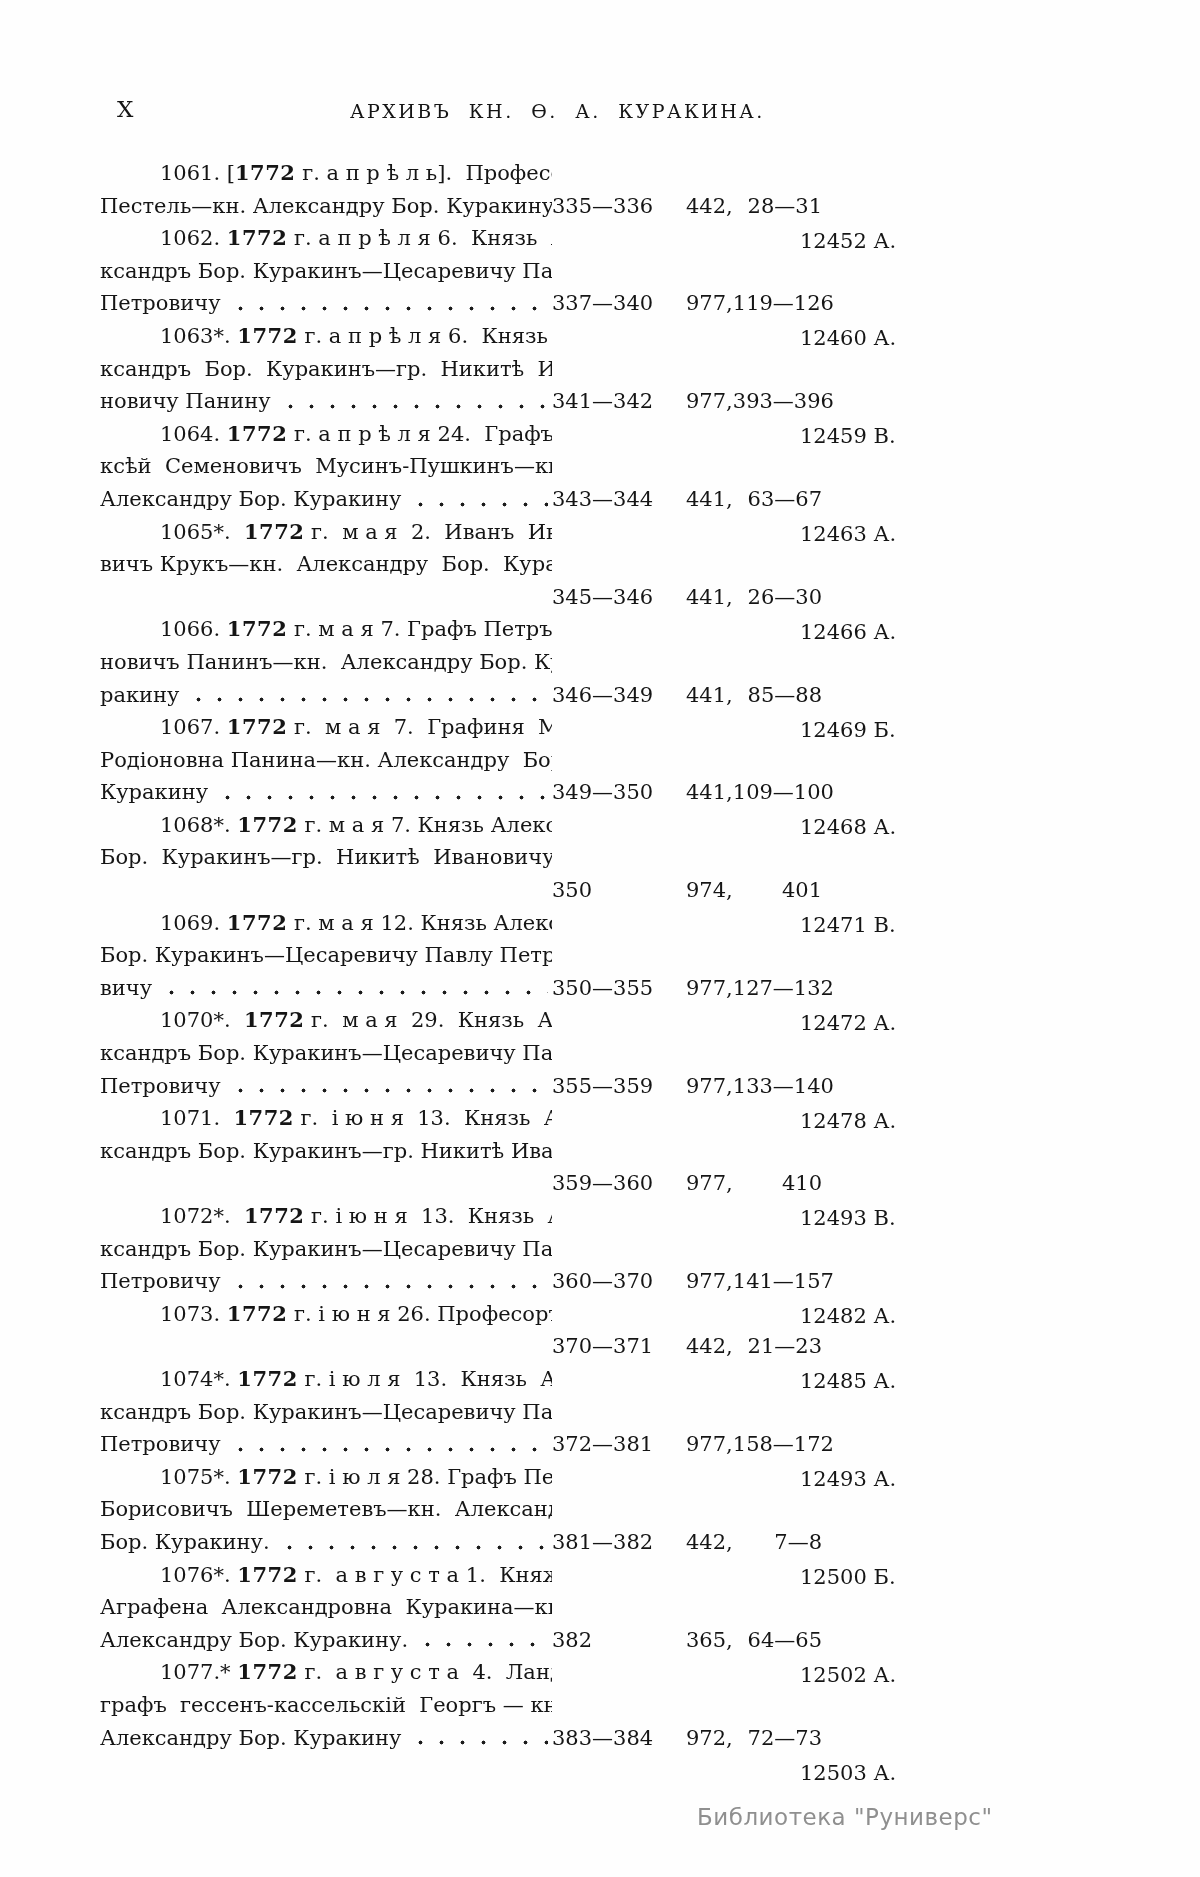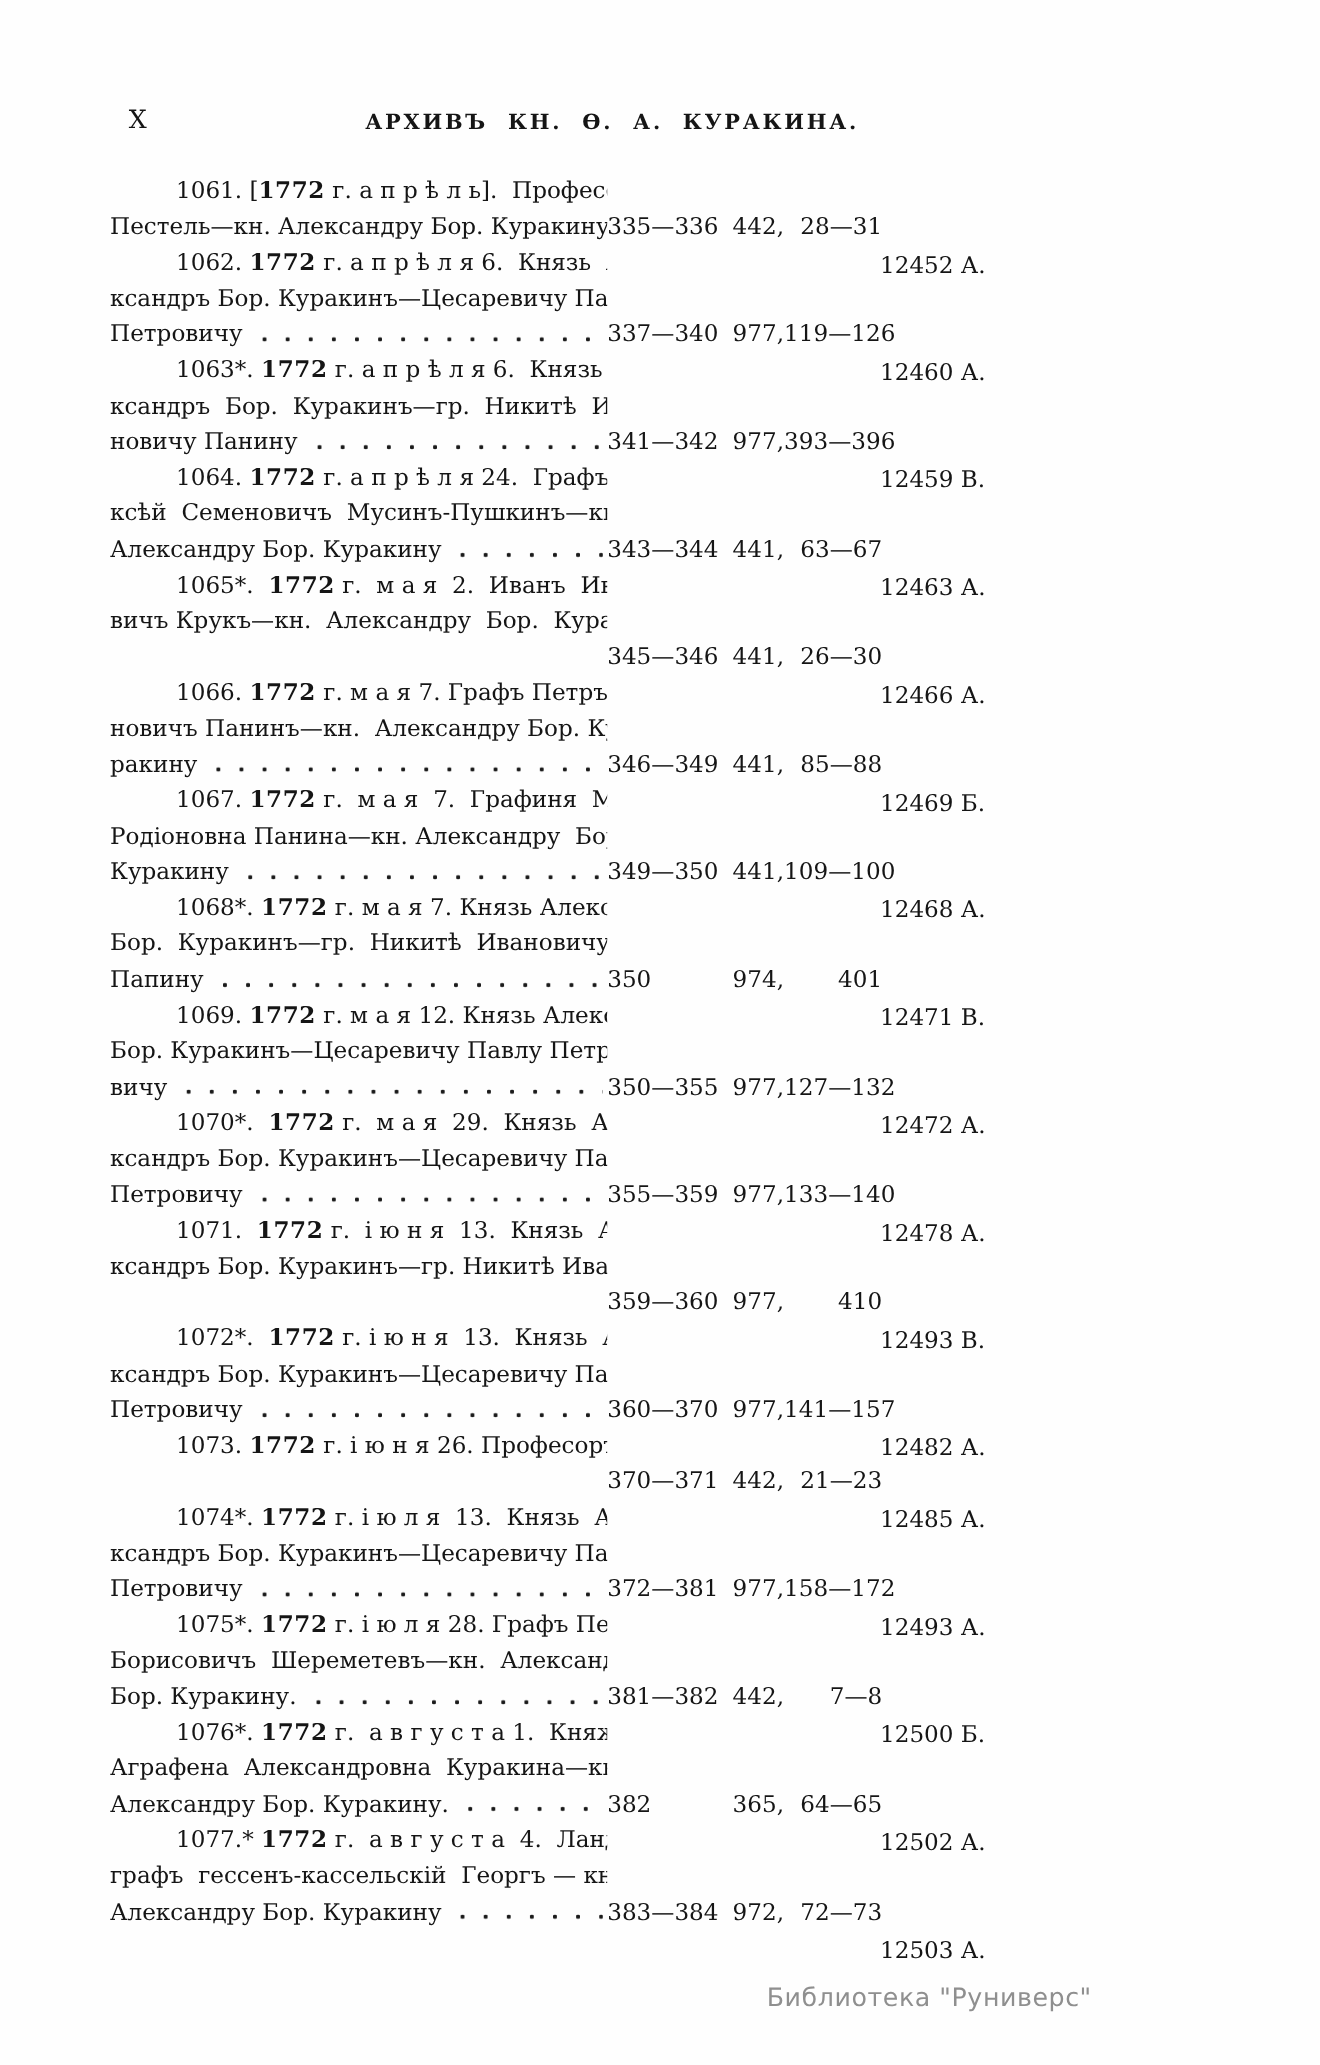--- a/index.html
+++ b/index.html
@@ -10,23 +10,23 @@
     color: #151515;
     overflow: hidden;
   }
   .page { position: relative; width: 1200px; height: 1877px; background: #fefefe; }
 
   .hdr-x {
     position: absolute; left: 117px; top: 94px;
     font-size: 23px; line-height: 30px; letter-spacing: 1px;
   }
   .hdr-title {
-    position: absolute; left: 332px; top: 97px;
+    position: absolute; left: 350px; top: 97px;
     font-size: 19px; line-height: 28px;
-    font-weight: 700; letter-spacing: 2.5px; word-spacing: 9px;
+    font-weight: 400; letter-spacing: 2.5px; word-spacing: 9px;
     white-space: pre;
   }
 
   .list { position: absolute; left: 0; top: 157px; width: 1200px; }
   .line { position: relative; height: 32.6px; line-height: 32.6px; font-size: 21px; }
   .line .text {
     position: absolute; left: 100px; width: 452px; box-sizing: border-box;
     display: flex; overflow: hidden;
   }
   .line.ind .text { padding-left: 60px; }
@@ -34,21 +34,21 @@
   .words span { white-space: pre; }
   .words .b { font-weight: 700; letter-spacing: 0.5px; }
   .leader {
     flex: 1 1 auto; display: none;
     height: 5px; align-self: flex-end; margin: 0 4px 9px 9px;
     background-image: radial-gradient(circle, #1b1b1b 1.7px, rgba(0,0,0,0) 2.2px);
     background-size: 21px 5px; background-repeat: repeat-x; background-position: 0 50%;
   }
   .leader.show { display: block; }
   .pages { position: absolute; left: 552px; width: 94px; white-space: pre; }
-  .refs  { position: absolute; left: 666px; width: 136px; display: flex; justify-content: space-between; white-space: pre; }
+  .refs  { position: absolute; left: 686px; width: 136px; display: flex; justify-content: space-between; white-space: pre; }
   .code  { position: absolute; left: 800px; width: 120px; white-space: pre; margin-top: 35px; }
 
   .watermark {
     position: absolute; left: 697px; top: 1804px;
     font-family: "DejaVu Sans", sans-serif;
     font-size: 23px; color: #8f8f8f; letter-spacing: 0.5px;
   }
 </style>
 </head>
 <body>
@@ -311,24 +311,20 @@
 
     </div>
     <span class="pages"></span>
     <span class="refs">
       <span class="ra"></span>
       <span class="rb"></span>
     </span>
     <span class="code"></span>
   </div>
       <div class="line">
-    <div class="text">
-      <span class="words"><span>Папину</span></span>
-      <span class="leader show"></span>
-    </div>
     <span class="pages">350</span>
     <span class="refs">
       <span class="ra">974,</span>
       <span class="rb">401</span>
     </span>
     <span class="code">12471 В.</span>
   </div>
       <div class="line ind">
     <div class="text">
       <span class="words"><span>1069. </span><span class="b">1772</span><span> г. м а я 12. Князь Александръ</span></span>

